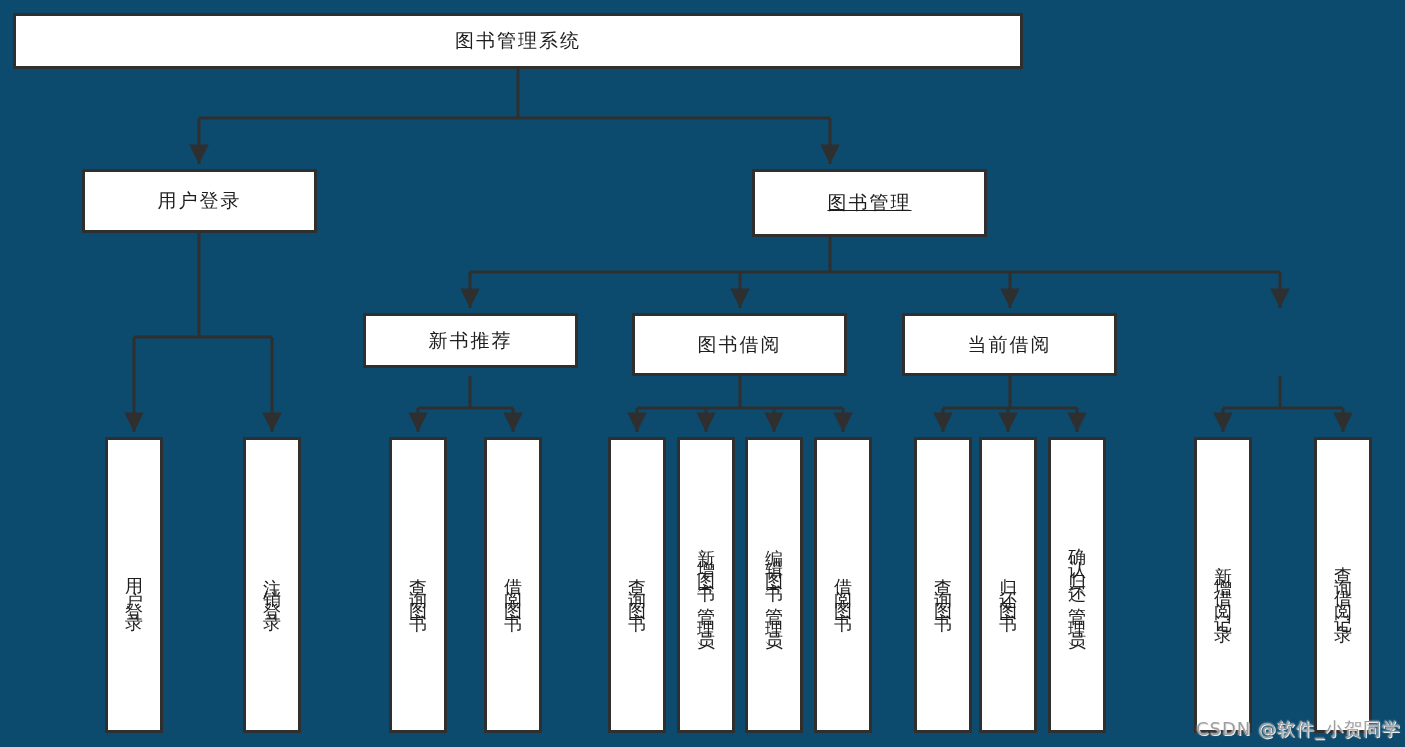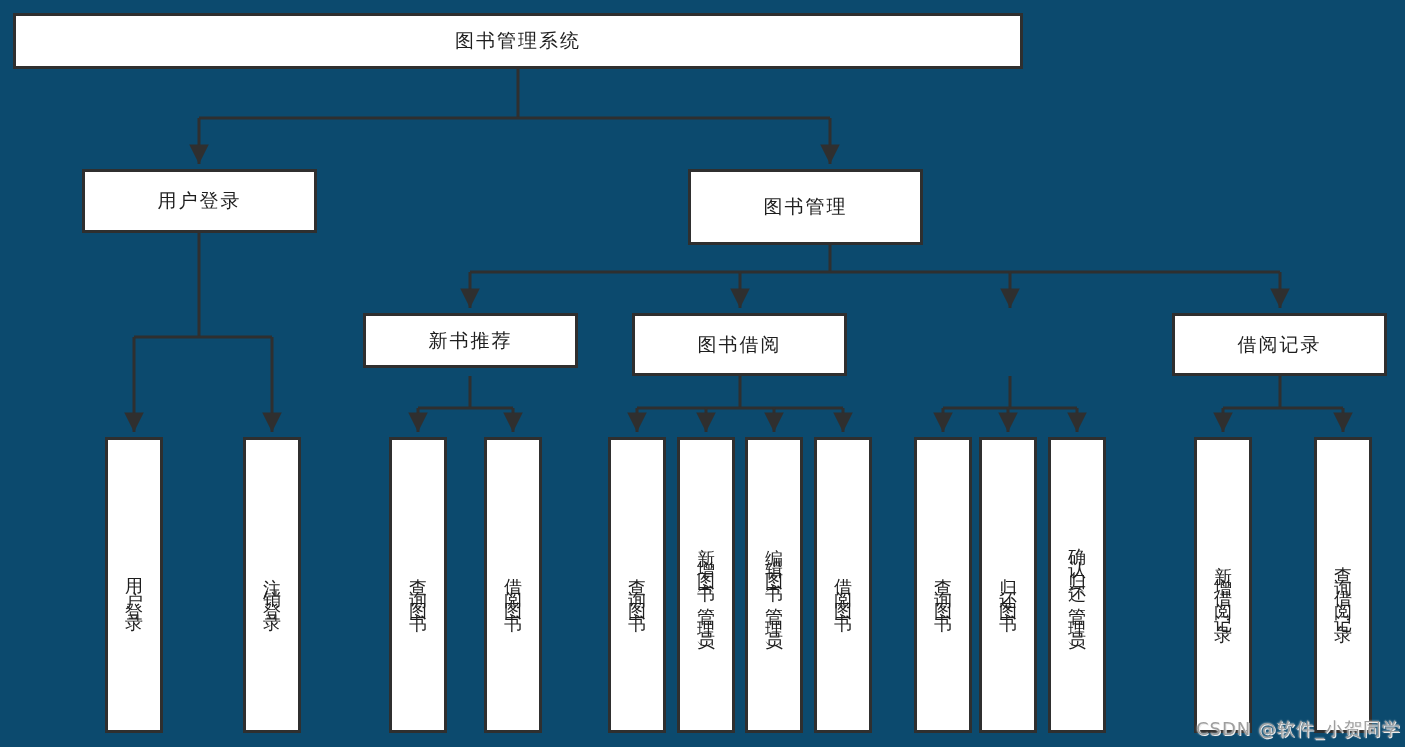--- a/index.html
+++ b/index.html
@@ -107,25 +107,25 @@
       <path d="M1280 376 V408"></path>
       <path d="M1223 408 H1343"></path>
       <line x1="1223" y1="408" x2="1223" y2="432" marker-end="url(#arrow)"></line>
       <line x1="1343" y1="408" x2="1343" y2="432" marker-end="url(#arrow)"></line>
     </g>
   </svg>
 
   <div class="node" style="left:13px; top:13px; width:1010px; height:56px;">图书管理系统</div>
 
   <div class="node" style="left:82px; top:169px; width:235px; height:64px;">用户登录</div>
-  <div class="node" style="left:688px; top:169px; width:235px; height:76px;">图书管理</div>
+  <div class="node" style="left:752px; top:169px; width:235px; height:68px;text-decoration:underline;">图书管理</div>
 
   <div class="node" style="left:363px; top:313px; width:215px; height:55px;">新书推荐</div>
   <div class="node" style="left:632px; top:313px; width:215px; height:63px;">图书借阅</div>
-  <div class="node" style="left:1172px; top:313px; width:215px; height:63px;">借阅记录</div>
+  <div class="node" style="left:902px; top:313px; width:215px; height:63px;">当前借阅</div>
 
   <div class="node vnode" style="left:105px; top:437px; width:58px; height:296px;">用户登录</div>
   <div class="node vnode" style="left:243px; top:437px; width:58px; height:296px;">注销登录</div>
 
   <div class="node vnode" style="left:389px; top:437px; width:58px; height:296px;">查询图书</div>
   <div class="node vnode" style="left:484px; top:437px; width:58px; height:296px;">借阅图书</div>
 
   <div class="node vnode" style="left:608px; top:437px; width:58px; height:296px;">查询图书</div>
   <div class="node vnode" style="left:677px; top:437px; width:58px; height:296px;">新增图书（管理员）</div>
   <div class="node vnode" style="left:745px; top:437px; width:58px; height:296px;">编辑图书（管理员）</div>

